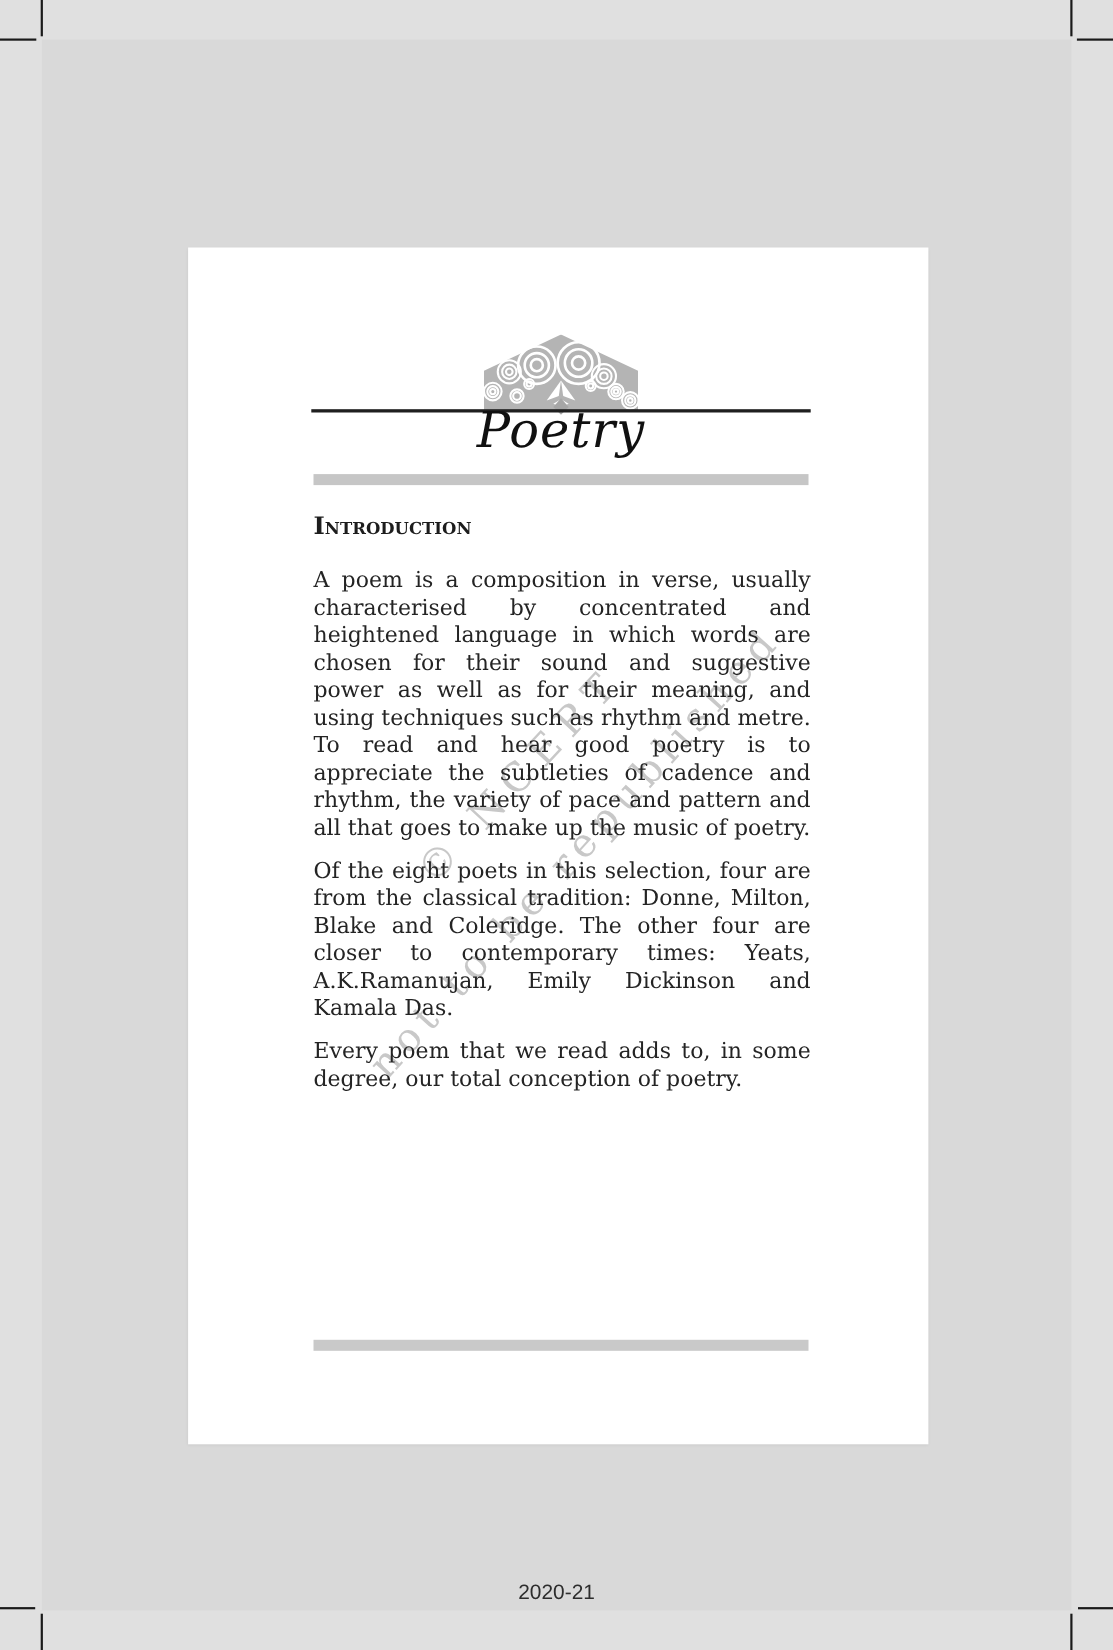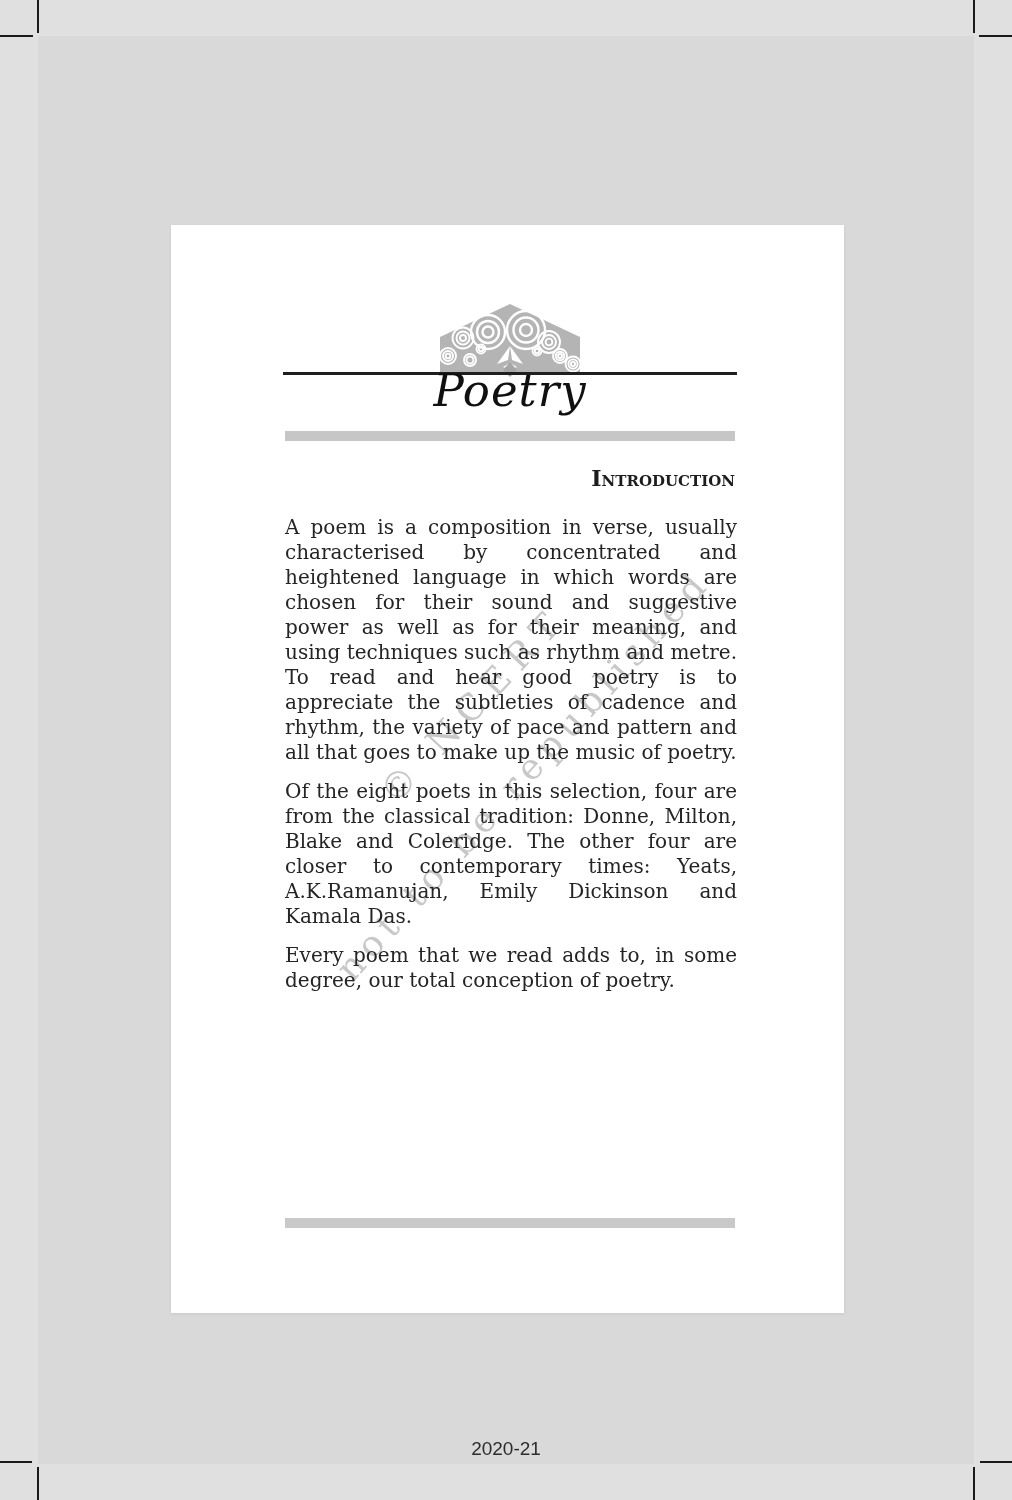--- a/index.html
+++ b/index.html
@@ -64,21 +64,21 @@
     z-index: 4;
   }
   .bar { position: absolute; left: 114px; width: 450px; height: 10px; background: #c6c6c6; }
   .bar.top-bar    { top: 206px; }
   .bar.bottom-bar { top: 993px; background: #c9c9c9; }
 
   .section-heading {
     position: absolute;
     left: 114px; top: 241px;
     width: 450px;
-    text-align: right;
+    text-align: left;
     font-variant: small-caps;
     font-weight: bold;
     font-size: 22px;
     line-height: 1.1;
     color: #1d1d1d;
     z-index: 2;
   }
 
   .content {
     position: absolute;

